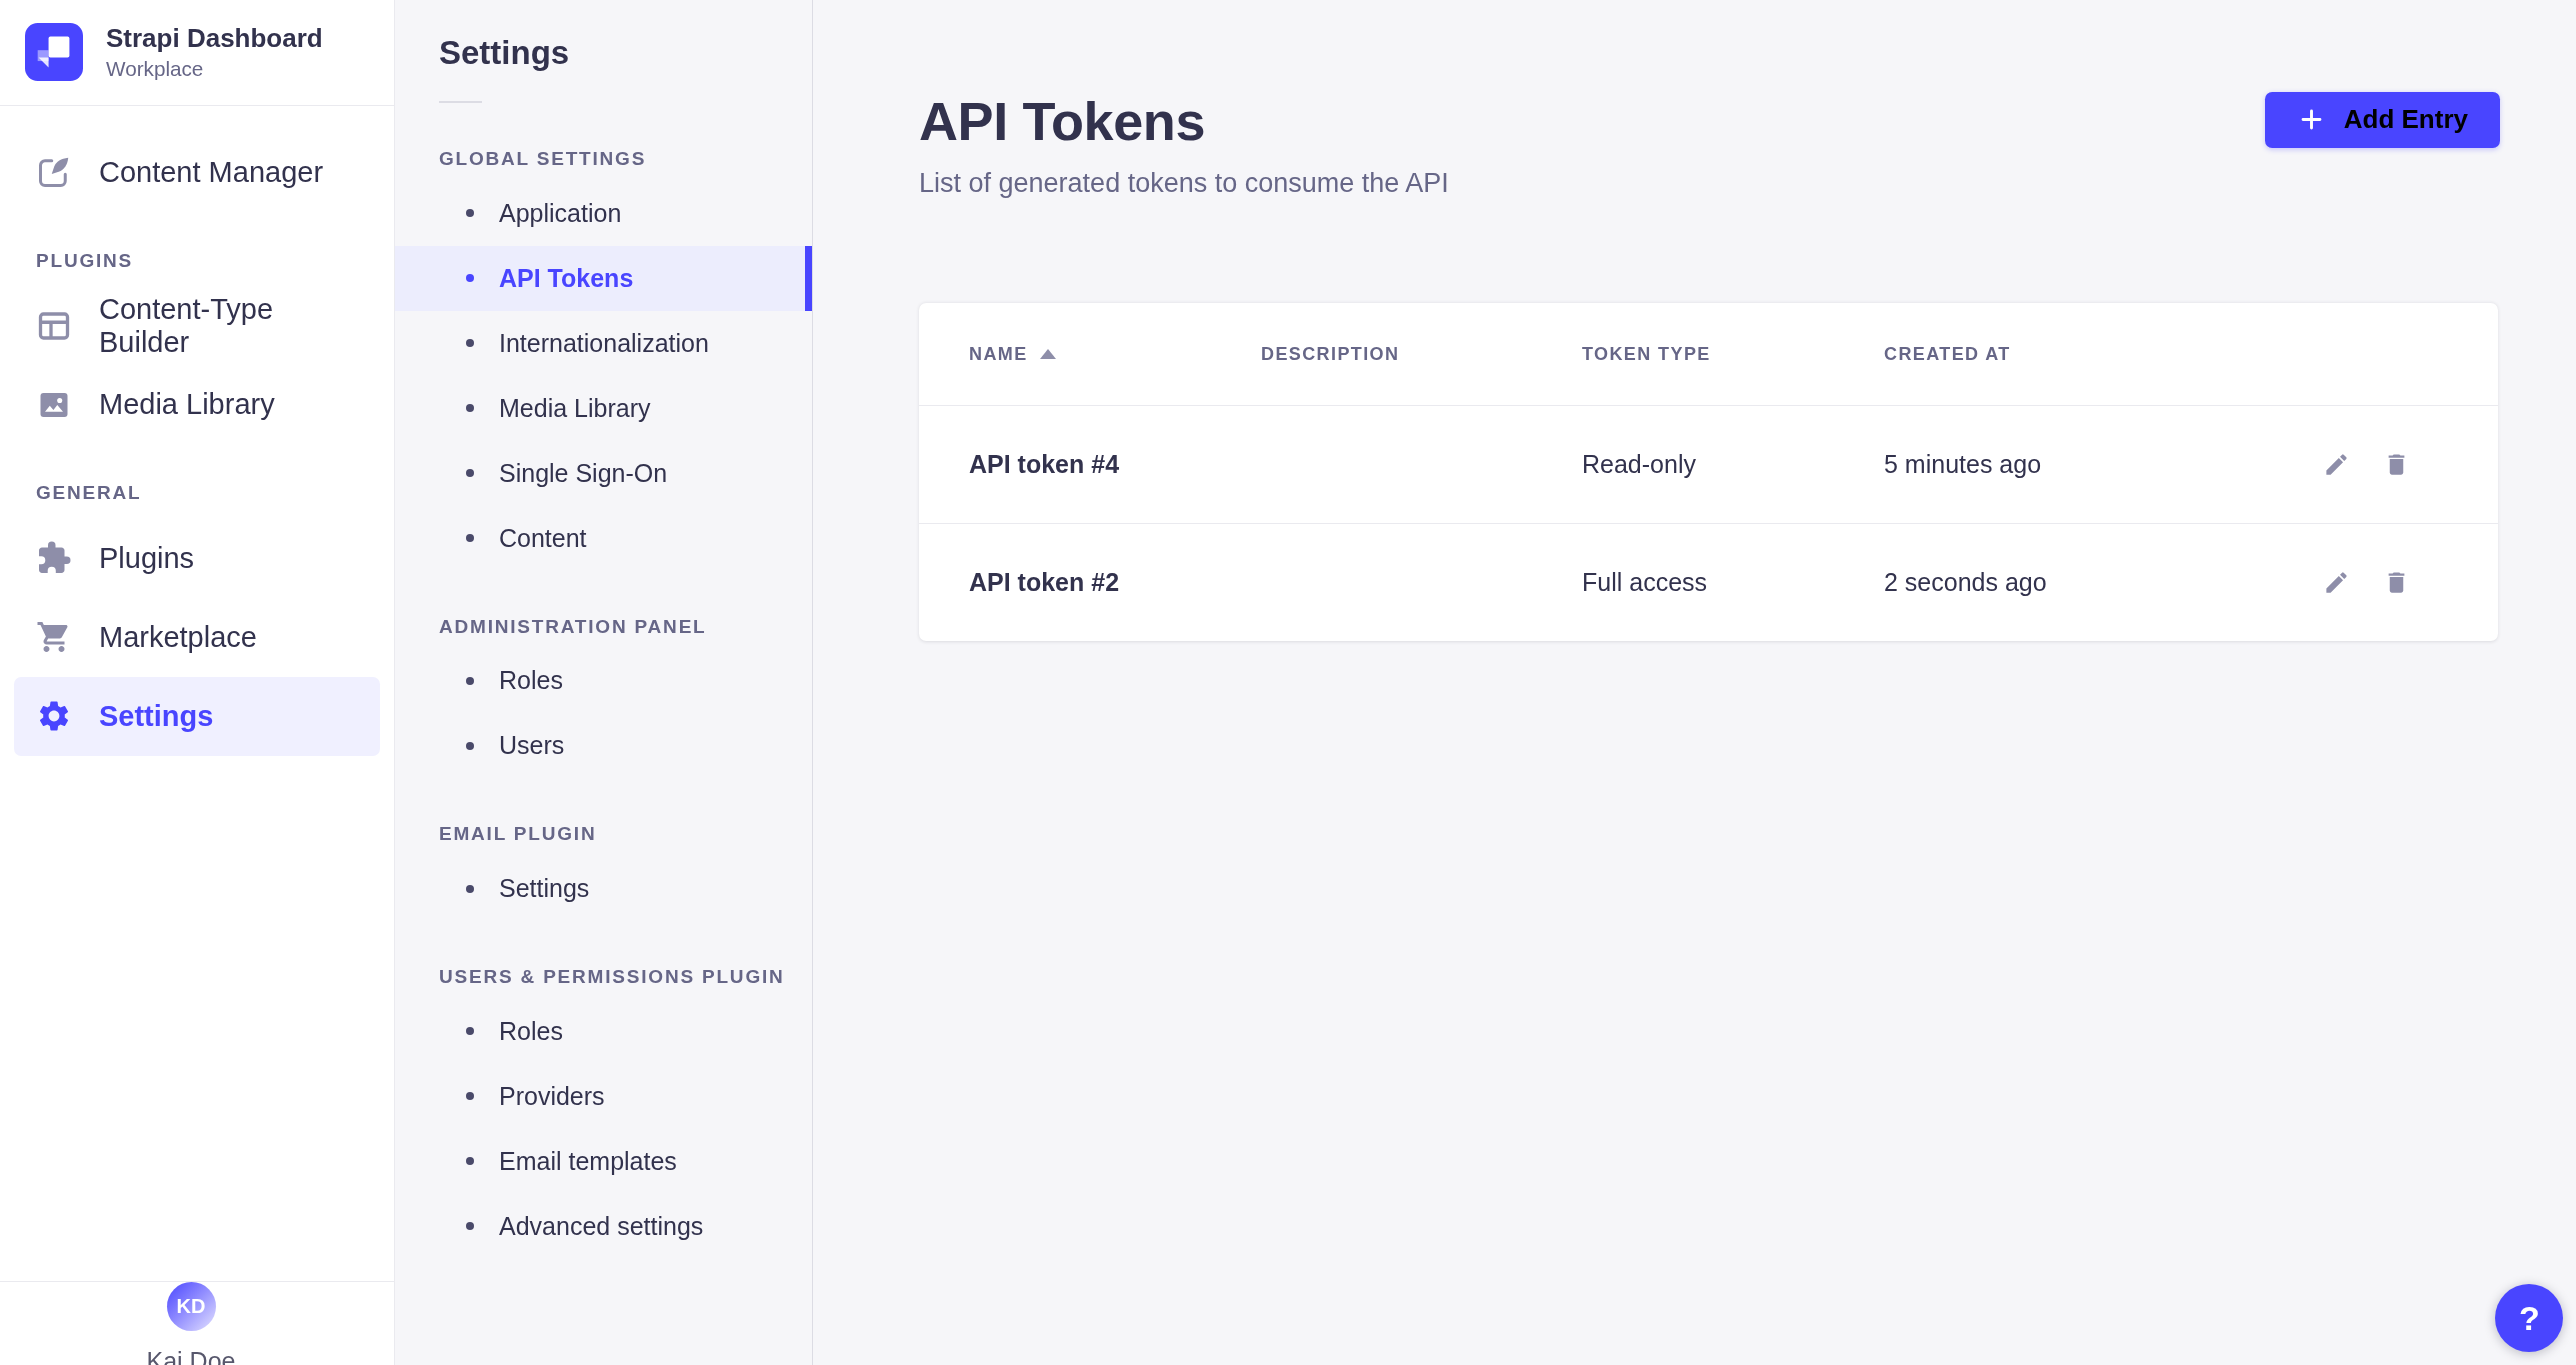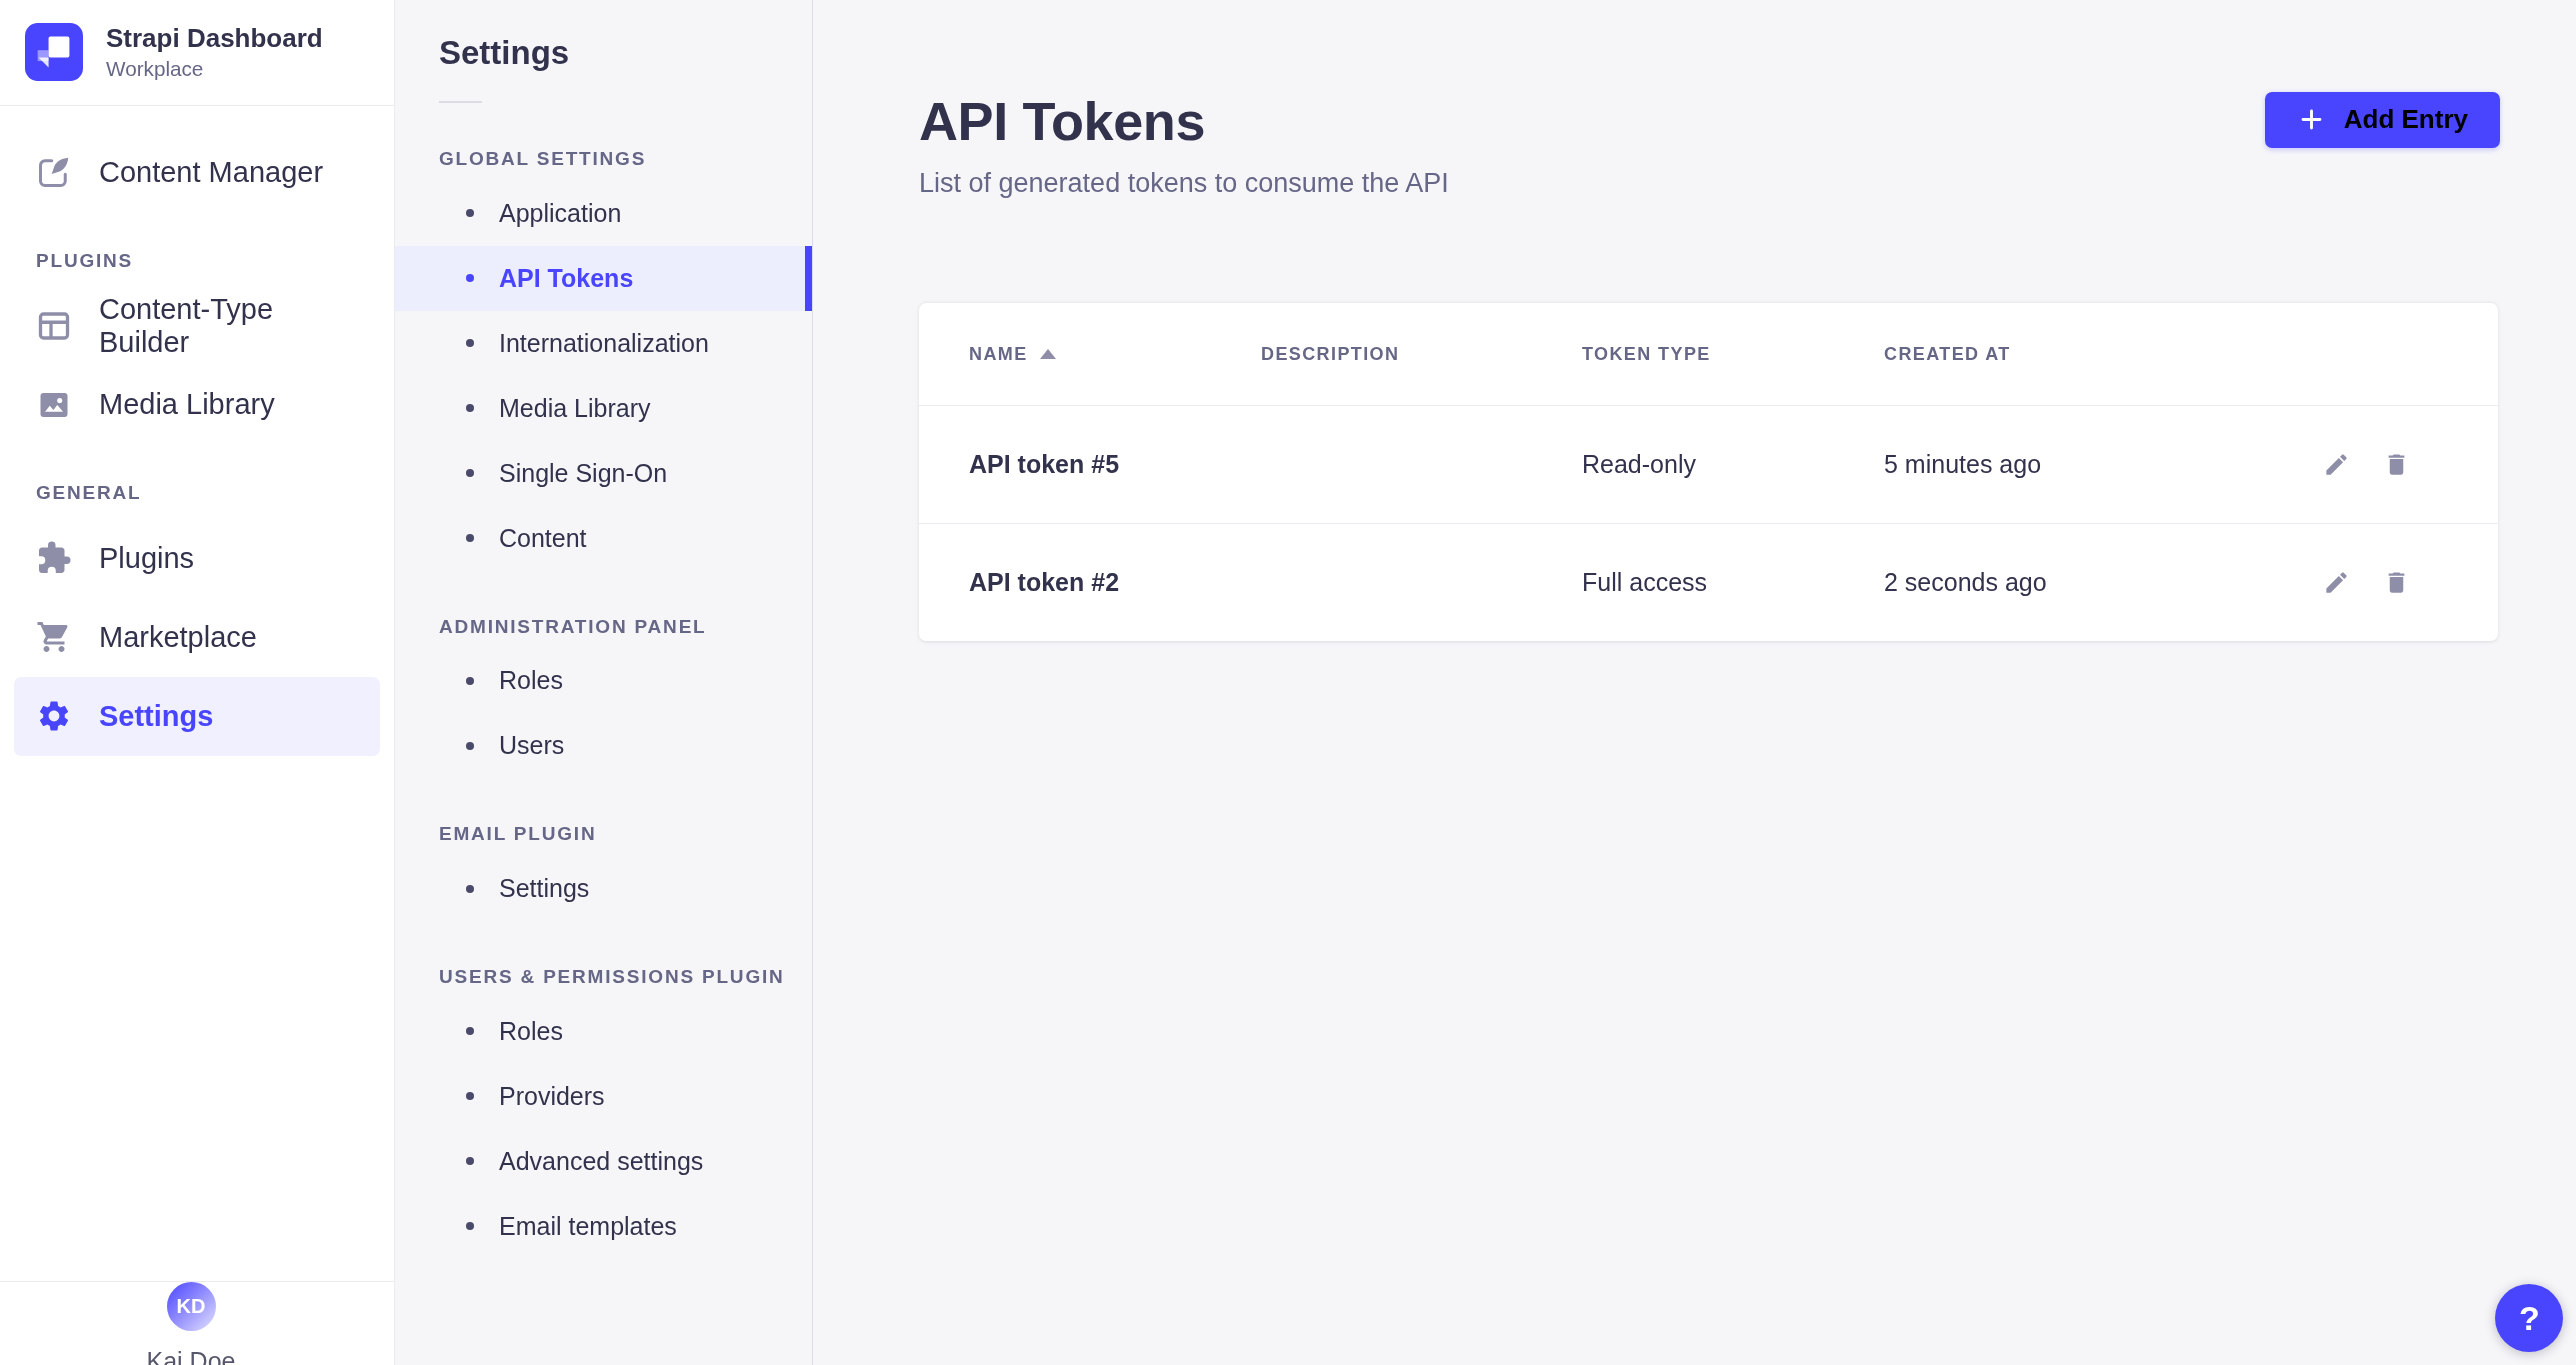--- a/index.html
+++ b/index.html
@@ -289,25 +289,25 @@
     <div class="subnav-item">
       <span class="dot"></span>
       <span>Roles</span>
     </div>
     <div class="subnav-item">
       <span class="dot"></span>
       <span>Providers</span>
     </div>
     <div class="subnav-item">
       <span class="dot"></span>
+      <span>Email templates</span>
+    </div>
+    <div class="subnav-item">
+      <span class="dot"></span>
       <span>Advanced settings</span>
-    </div>
-    <div class="subnav-item">
-      <span class="dot"></span>
-      <span>Email templates</span>
     </div>
   </aside>
 
   <main class="main">
     <div class="main-header">
       <div>
         <h1 class="page-title">API Tokens</h1>
         <div class="page-subtitle">List of generated tokens to consume the API</div>
       </div>
       <button class="add-btn">
@@ -332,21 +332,21 @@
         <div class="th">
           <span>Token type</span>
         </div>
         <div class="th">
           <span>Created at</span>
         </div>
         <div class="th"></div>
       </div>
 
       <div class="trow">
-        <div class="cell name">API token #5</div>
+        <div class="cell name">API token #4</div>
         <div class="cell"></div>
         <div class="cell">Read-only</div>
         <div class="cell">5 minutes ago</div>
         <div class="actions">
           <button class="icon-btn">
             <span style="display:flex;">
               <svg viewBox="0 0 24 24" fill="#8e8ea9" width="27" height="27">
                 <path d="M3 17.25V21h3.75L17.81 9.94l-3.75-3.75L3 17.25zM20.71 7.04c.39-.39.39-1.02 0-1.41l-2.34-2.34a.9959.9959 0 0 0-1.41 0l-1.83 1.83 3.75 3.75 1.83-1.83z"></path>
               </svg>
             </span>

